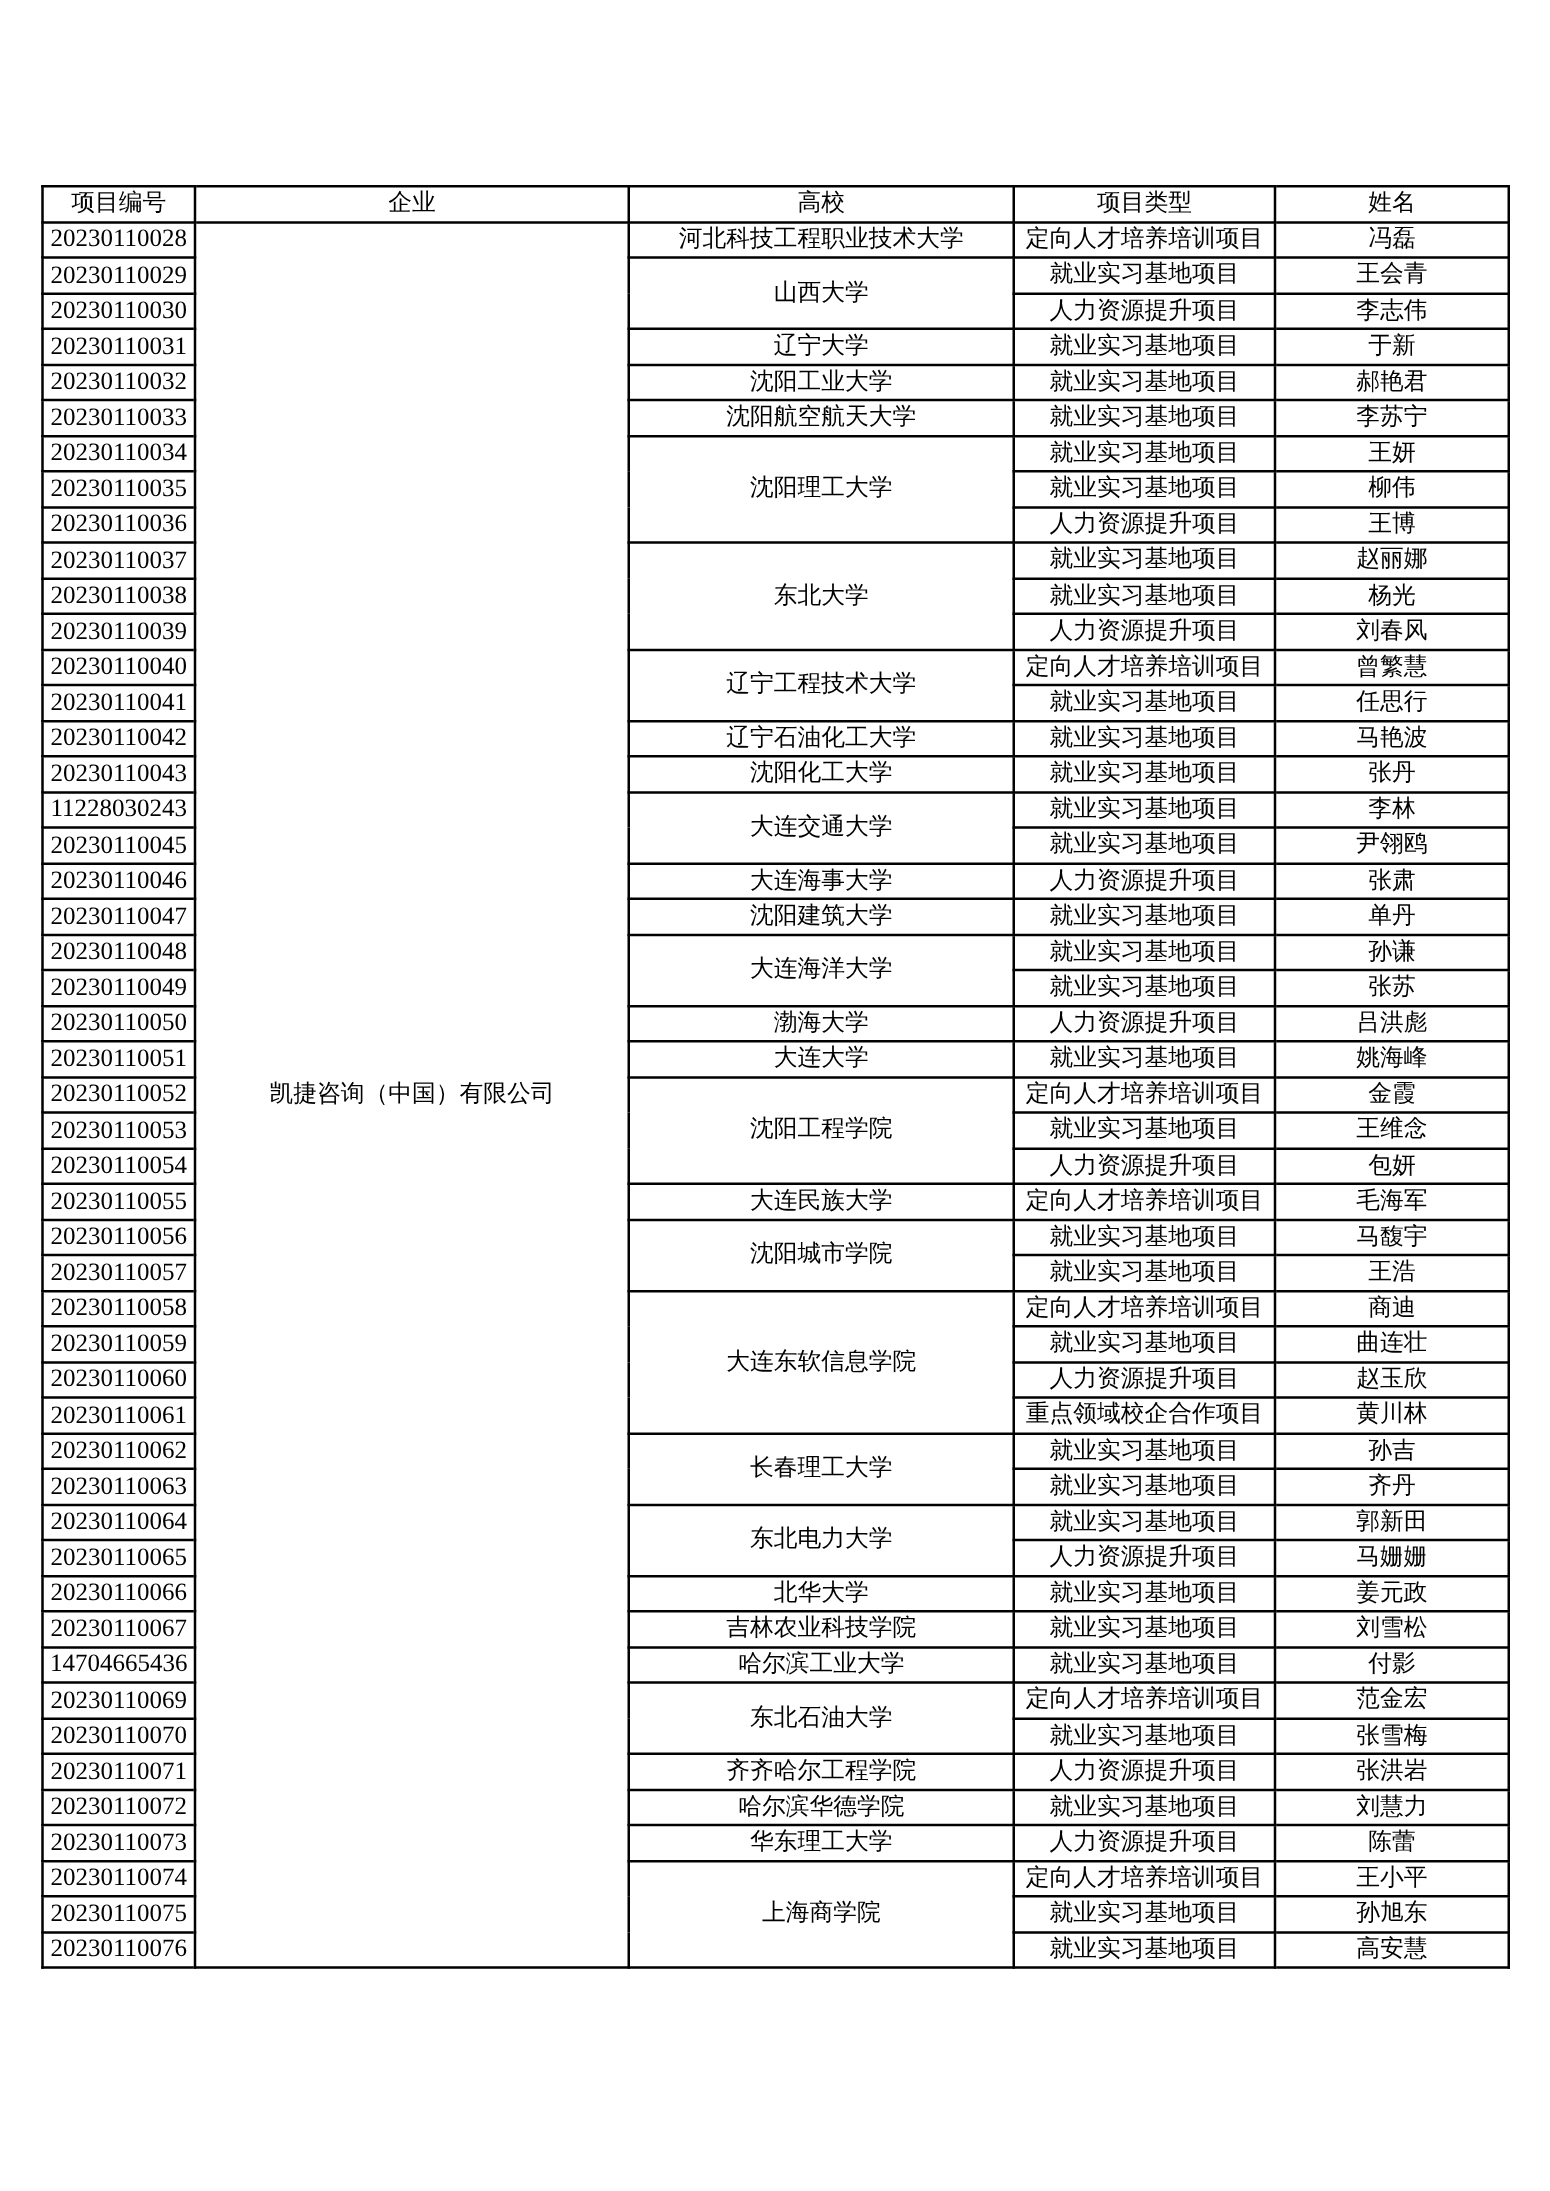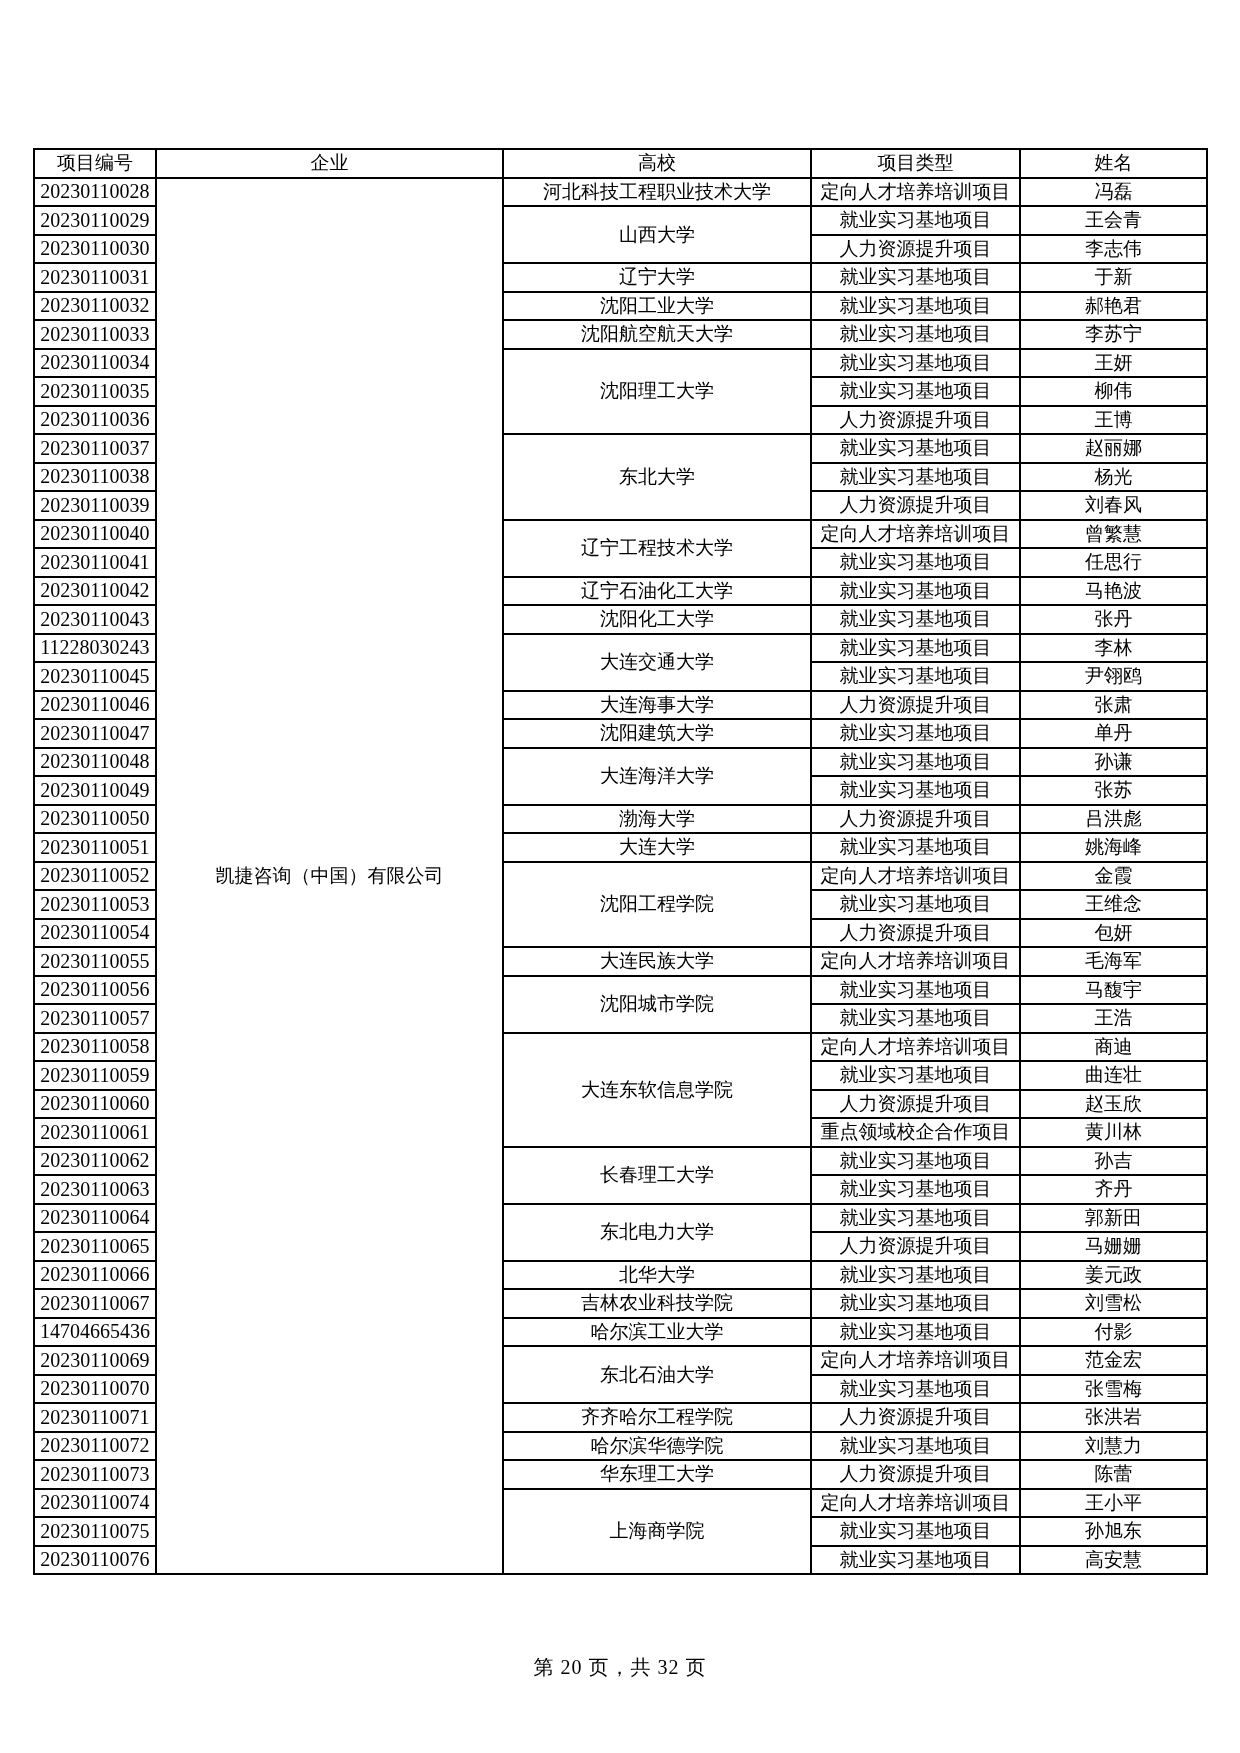--- a/index.html
+++ b/index.html
@@ -352,15 +352,14 @@
           <td>孙旭东</td>
         </tr>
         <tr>
           <td class="project-id">20230110076</td>
           <td>就业实习基地项目</td>
           <td>高安慧</td>
         </tr>
       </tbody>
   </table>
 
-  <div class="footer">第 20 页，共 32 页</div>
 
 </div>
 
 </body></html>

